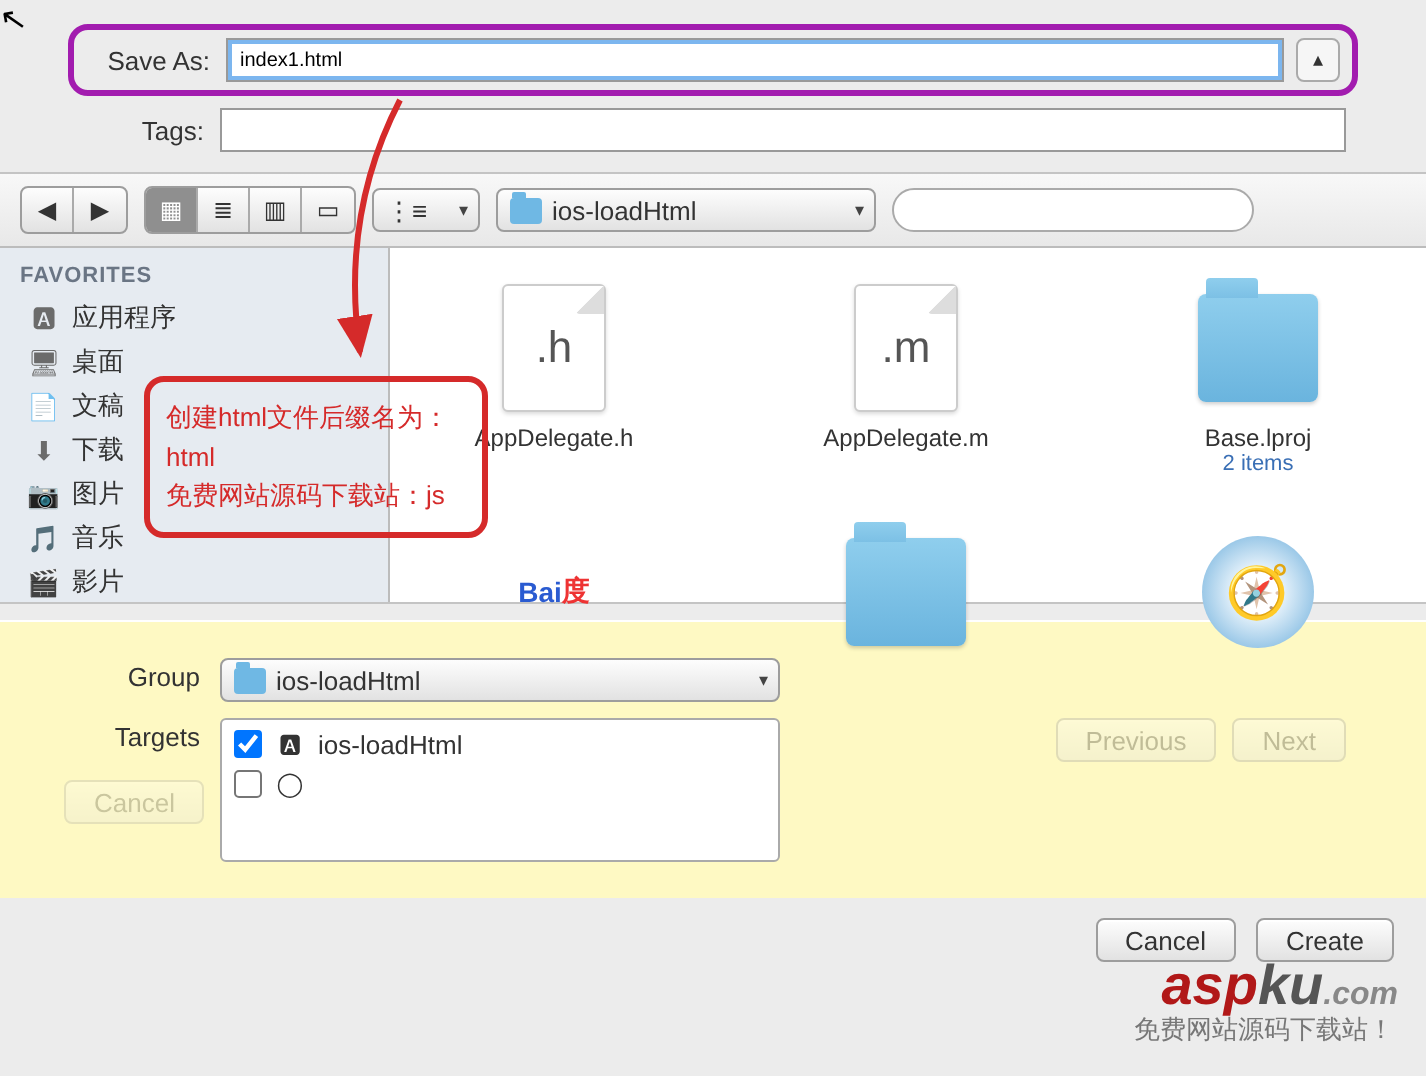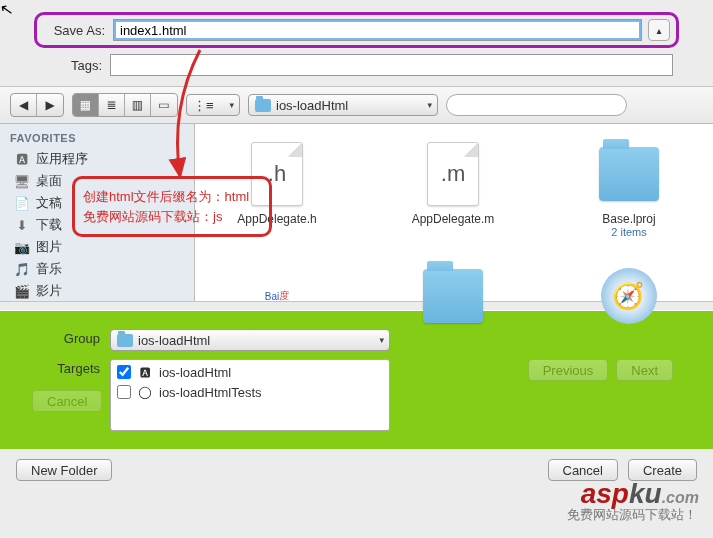--- a/index.html
+++ b/index.html
@@ -2,21 +2,21 @@
 <html><head>
 <meta charset="utf-8">
 <style>
 * { box-sizing: border-box; margin: 0; padding: 0; font-family: "Lucida Grande", "Helvetica Neue", Arial, sans-serif; }
 body { width: 713px; height: 538px; background: #ececec; font-size: 13px; color: #333; overflow: hidden; position: relative; }
 
 
 .top-area { padding: 12px 40px 4px 40px; background: #ececec; border-bottom: 1px solid #c4c4c4; }
 .field-row { display: flex; align-items: center; margin-bottom: 6px; }
 .field-label { width: 62px; text-align: right; margin-right: 8px; font-size: 13px; }
-.text-input { flex: 1; height: 22px; border: 1px solid #999; background: #fff; padding: 2px 6px; font-size: 13px; }
+.text-input { flex: 1; height: 22px; border: 1px solid #999; background: #fff; padding: 2px 6px; font-size: 10px; }
 .saveas-row { border: 3px solid #a21caf; border-radius: 10px; padding: 4px 6px; margin-left: -6px; margin-right: -6px; }
 .saveas-row .text-input { box-shadow: 0 0 0 2px #7cb6ef inset; }
 .dropdown-toggle { width: 22px; height: 22px; margin-left: 6px; background: #f6f6f6; border: 1px solid #aaa; border-radius: 4px; display:flex; align-items:center; justify-content:center; font-size:10px; }
 .tags-input { width: 246px; }
 
 
 .toolbar { display: flex; align-items: center; gap: 8px; padding: 6px 10px; background: linear-gradient(#f8f8f8,#e8e8e8); border-bottom: 1px solid #bcbcbc; }
 .seg-group { display: flex; border: 1px solid #9d9d9d; border-radius: 4px; overflow: hidden; background: linear-gradient(#fdfdfd,#e2e2e2); }
 .seg-btn { width: 26px; height: 22px; display:flex; align-items:center; justify-content:center; border-right:1px solid #aaa; font-size:12px; }
 .seg-btn:last-child { border-right:none; }
@@ -40,26 +40,26 @@
 .file-item { width: 140px; display:flex; flex-direction:column; align-items:center; font-size:12px; color:#333; }
 .file-icon { width:60px; height:68px; margin-bottom:4px; display:flex; align-items:center; justify-content:center; }
 .doc-icon { width:52px; height:64px; background:#fff; border:1px solid #ccc; border-radius:3px; box-shadow:0 1px 2px rgba(0,0,0,0.15); display:flex; align-items:center; justify-content:center; font-size:22px; color:#555; font-weight:300; position:relative; }
 .doc-icon::after { content:""; position:absolute; top:0; right:0; width:14px; height:14px; background:linear-gradient(135deg,#fff 48%, #ddd 50%); border-bottom-left-radius:2px; }
 .folder-lg { width:72px; height:54px; background:linear-gradient(#8fceed,#6ab4de); border-radius:4px; position:relative; box-shadow:0 1px 2px rgba(0,0,0,0.2); }
 .folder-lg::before { content:""; position:absolute; top:-8px; left:4px; width:26px; height:10px; background:linear-gradient(#8fceed,#7cc0e5); border-radius:2px 2px 0 0; }
 .item-sub { font-size:11px; color:#3a6fb5; }
 .safari-icon { width:56px; height:56px; border-radius:50%; background: radial-gradient(circle,#e8f3fb 30%,#9cc9e8 70%,#6fa8d4); display:flex; align-items:center; justify-content:center; font-size:26px; }
 
 
-.annotation { position:absolute; left:72px; top:176px; width:200px; border:3px solid #d52a2a; border-radius:10px; padding:8px; background:rgba(255,255,255,0.0); z-index:5; }
+.annotation { position:absolute; left:72px; top:188px; width:172px; border:3px solid #d52a2a; border-radius:10px; padding:8px; background:rgba(255,255,255,0.0); z-index:5; }
 .annotation div { font-size:13px; color:#d52a2a; line-height:1.5; }
 .arrow-svg { position:absolute; left:160px; top:48px; z-index:4; pointer-events:none; }
 
 
-.lower-panel { background:#84cc16; padding: 18px 40px 10px 40px; border-top:1px solid #fff; margin-top:8px; }
+.lower-panel { background:#fef9c3; padding: 18px 40px 10px 40px; border-top:1px solid #fff; margin-top:8px; }
 .lp-row { display:flex; align-items:flex-start; margin-bottom:8px; }
 .lp-label { width:60px; text-align:right; margin-right:10px; font-size:13px; padding-top:2px; }
 .group-popup { width:280px; }
 .targets-box { width:280px; height:72px; background:#fff; border:1px solid #aaa; border-radius:3px; padding:2px; font-size:13px; }
 .target-row { display:flex; align-items:center; padding:2px 4px; gap:6px; }
 .target-row input[type=checkbox] { width:14px; height:14px; }
 .app-ico { width:16px; height:16px; display:inline-flex; align-items:center; justify-content:center; font-size:12px; }
 
 
 .bottom-bar { display:flex; align-items:center; padding: 10px 16px; background:#ececec; }
@@ -160,21 +160,21 @@
       <div>AppDelegate.m</div>
     </div>
     <div class="file-item">
       <div class="file-icon">
           <div class="folder-lg"></div>
         </div>
       <div>Base.lproj</div>
       <div class="item-sub">2 items</div>
     </div>
     <div class="file-item">
-      <div class="file-icon" style="font-size:10px;color:#2a5bd1;font-weight:normal;">Bai<span style="color:#e33">度</span></div>
+      <div class="file-icon" style="font-size:14px;color:#2a5bd1;font-weight:bold;">Bai<span style="color:#e33">度</span></div>
     </div>
     <div class="file-item">
       <div class="file-icon">
           <div class="folder-lg"></div>
         </div>
     </div>
     <div class="file-item">
       <div class="file-icon">
           <div class="safari-icon">🧭</div>
         </div>
@@ -207,35 +207,33 @@
     <div class="lp-label">Targets</div>
     <div class="targets-box">
       <div class="target-row">
         <input type="checkbox" checked="" style="">
         <span class="app-ico">🅰</span>
         <span>ios-loadHtml</span>
       </div>
       <div class="target-row">
         <input type="checkbox" style="">
         <span class="app-ico">◯</span>
-        <span>ios-loadHtmlTests</span>
       </div>
     </div>
     <div style="margin-left:auto; display:flex;align-items:center;">
       <div class="mac-btn ghost-btn">Previous</div>
       <div class="mac-btn ghost-btn">Next</div>
     </div>
   </div>
   <div style="position:absolute; left:24px; top:390px;">
     <div class="mac-btn ghost-btn" style="opacity:0.25">Cancel</div>
   </div>
 </div>
 
 <div class="bottom-bar">
-  <div class="mac-btn">New Folder</div>
   <div class="btn-spacer"></div>
   <div class="mac-btn">Cancel</div>
   <div class="mac-btn" style="margin-left:10px">Create</div>
 </div>
 
 <div class="watermark">
   <span>asp</span><span class="k">ku</span><span style="font-size:16px;color:#888">.com</span>
 </div>
 <div class="watermark-sub">免费网站源码下载站！</div>
 

